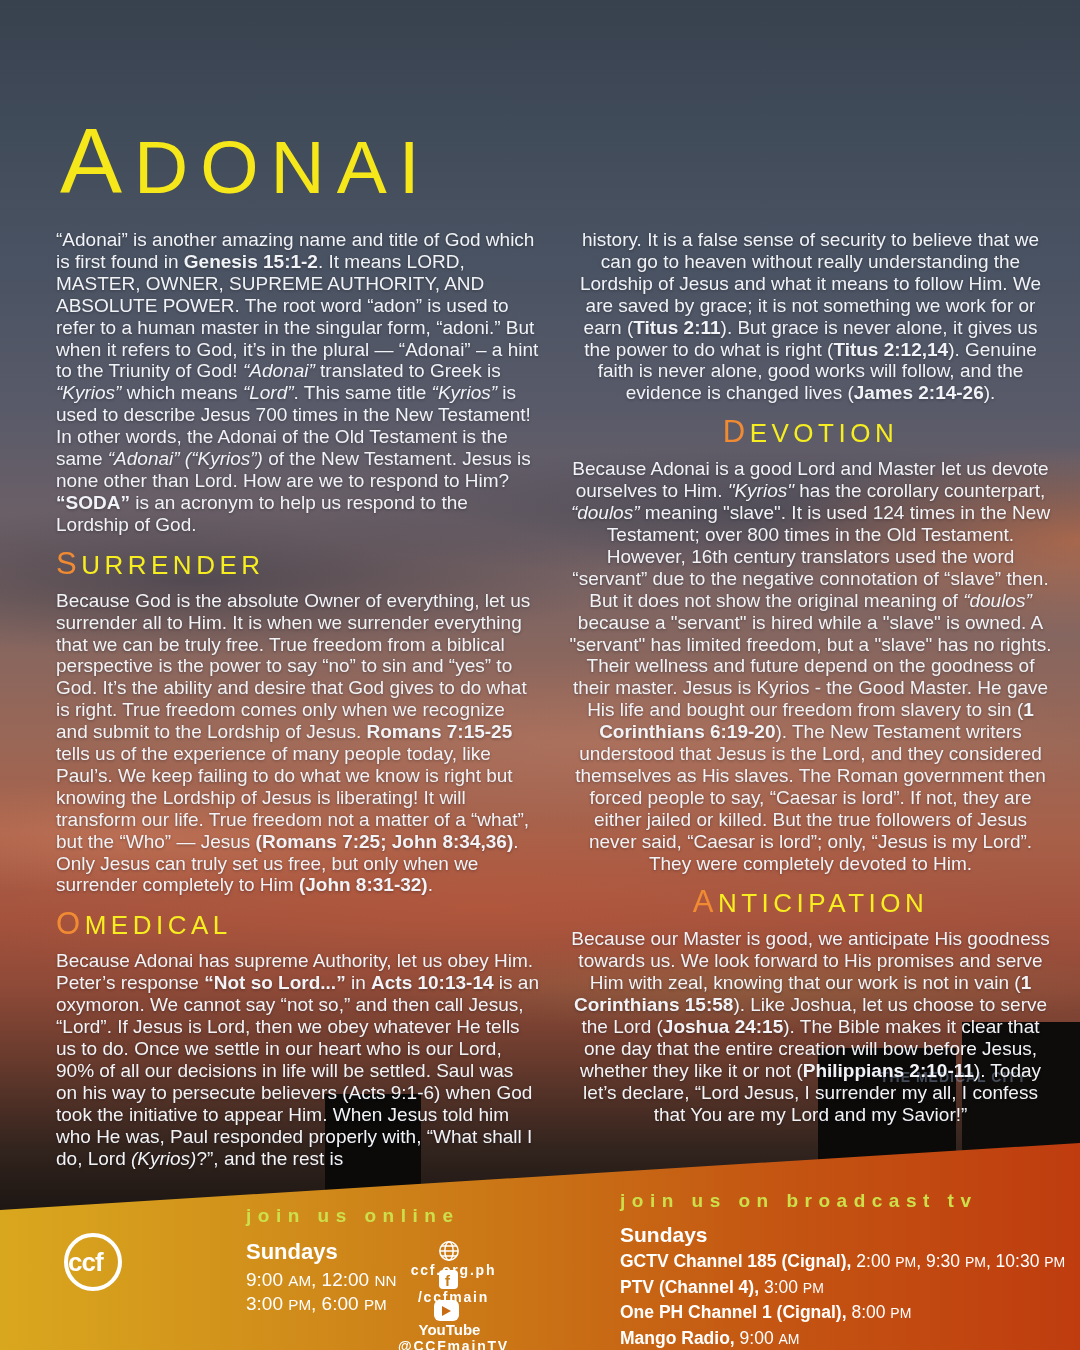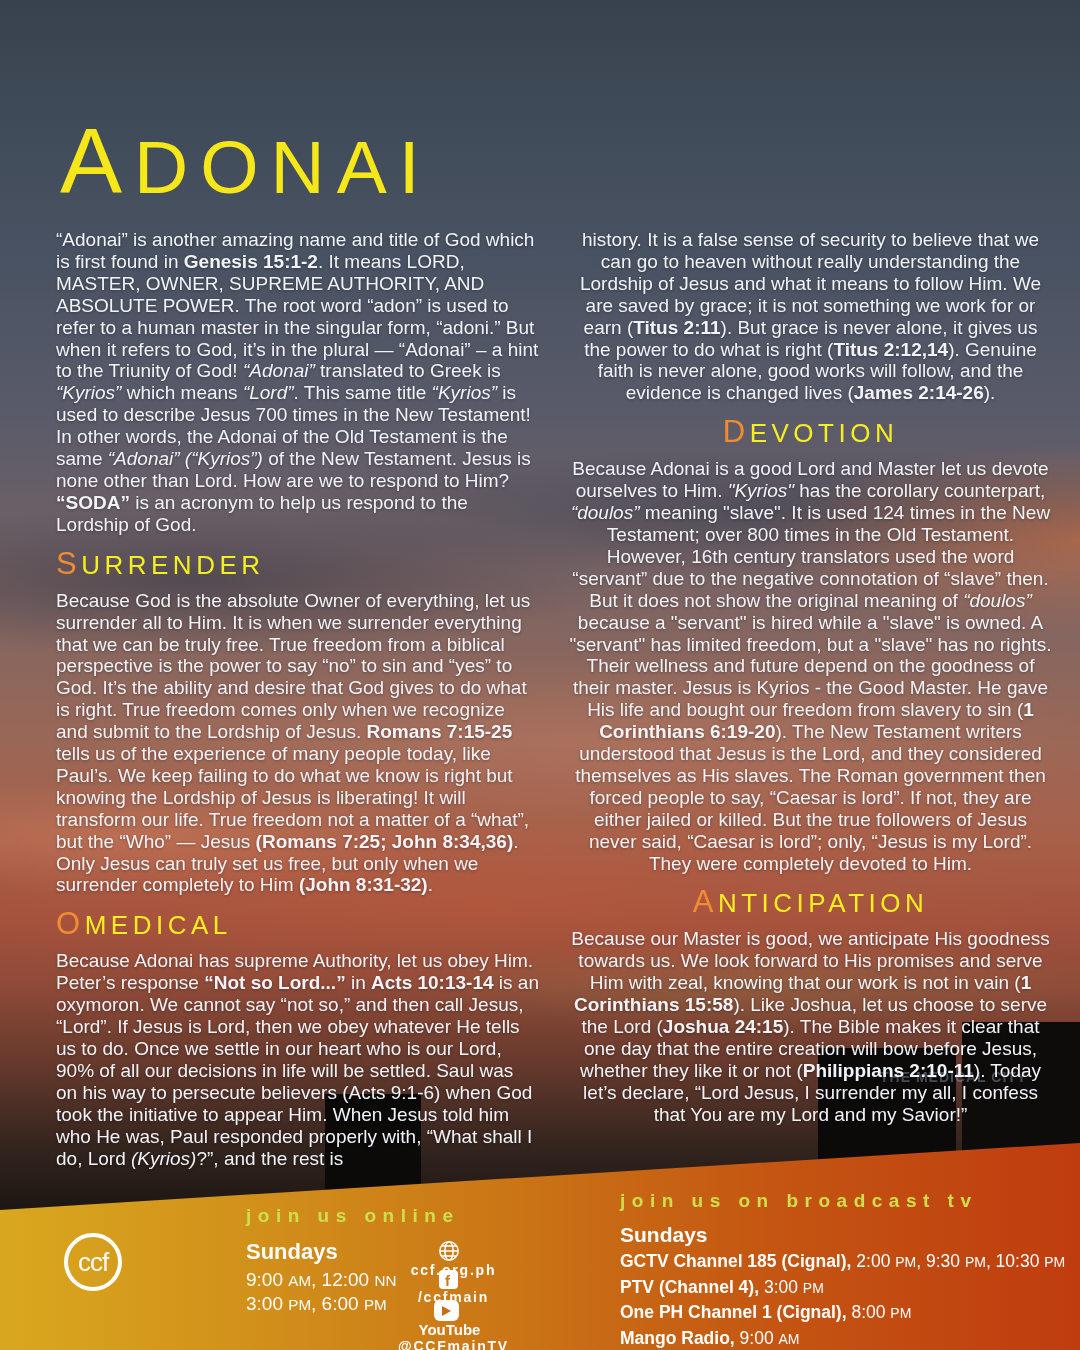--- a/index.html
+++ b/index.html
@@ -46,21 +46,21 @@
   .bld.b3 { left:325px; top:84px;  width:96px;  height:250px; background:#0b0a09; }
   .sign { position:absolute; left:880px; top:1069px; z-index:2; font-size:14px; font-weight:bold;
           letter-spacing:1px; color:rgba(150,170,200,.42); }
   
   .footer { position:absolute; left:0; top:1143px; width:1080px; height:207px; z-index:4;
             clip-path:polygon(0 67px, 100% 0, 100% 100%, 0 100%);
             background:linear-gradient(90deg,#d9a71e 0%, #d2921b 22%, #ca7416 48%, #c45512 72%, #bf3c0f 100%);
             color:#fff; }
   .ccf-logo { position:absolute; left:64px; top:90px; width:50px; height:50px;
               border:4px solid #fff; border-radius:50%; display:flex; align-items:center;
-              justify-content:center; font-size:26px; font-weight:normal; letter-spacing:-1px; }
+              justify-content:flex-start; font-size:26px; font-weight:bold; letter-spacing:-1px; }
   .f-label { color:#cde04b; font-size:19px; font-weight:bold; letter-spacing:6.5px; }
   .online { position:absolute; left:246px; top:62px; }
   .online .day { margin-top:12px; font-size:22px; font-weight:bold; margin-bottom:3px; }
   .online .time { font-size:19px; line-height:23px; }
   .sc { font-size:0.8em; }
   .links { position:absolute; left:398px; top:97px; }
   .link-row { display:flex; align-items:center; margin-bottom:8px; font-size:14px;
               font-weight:bold; letter-spacing:1.8px; height:22px;flex-direction:column; }
   .link-icon { width:22px; margin-right:10px; display:flex; align-items:center; justify-content:center; }
   .fb-badge { width:19px; height:19px; background:#fff; border-radius:4px; color:#c87c17;

